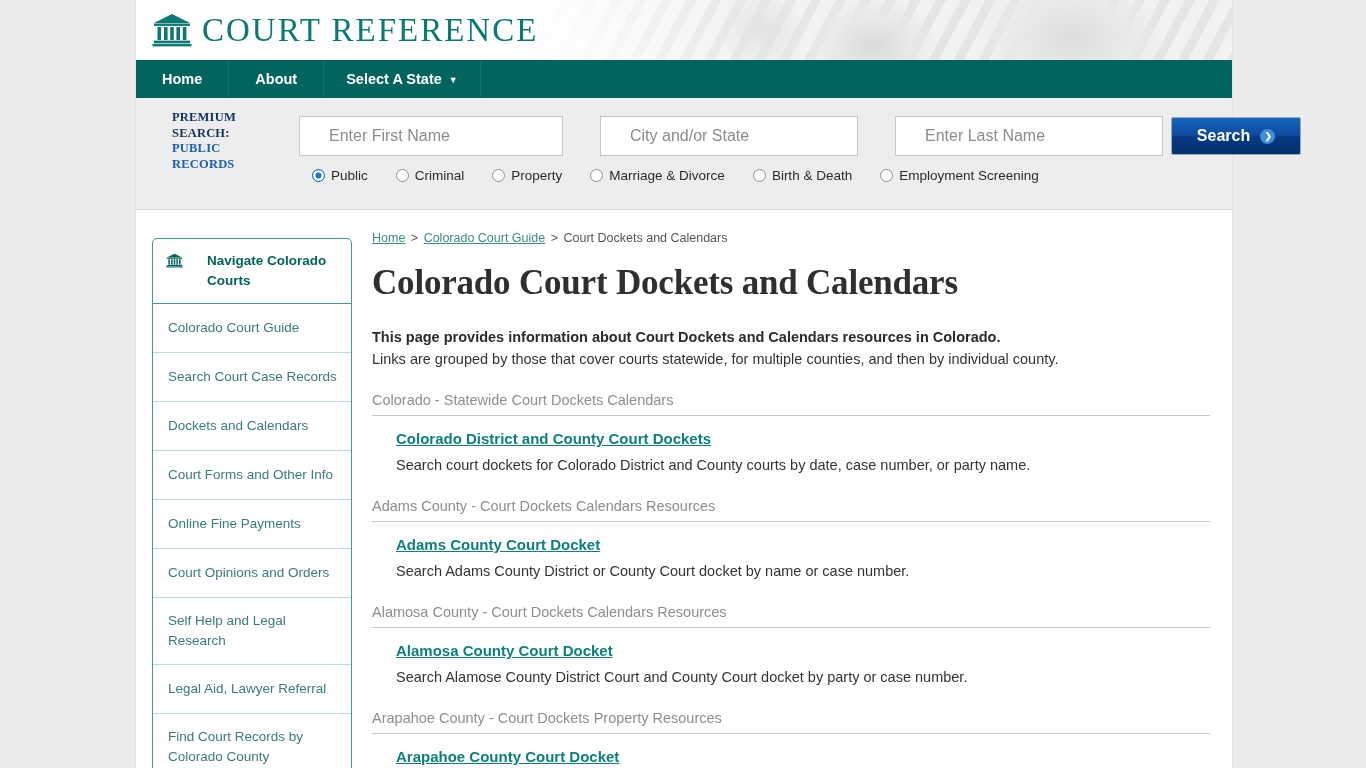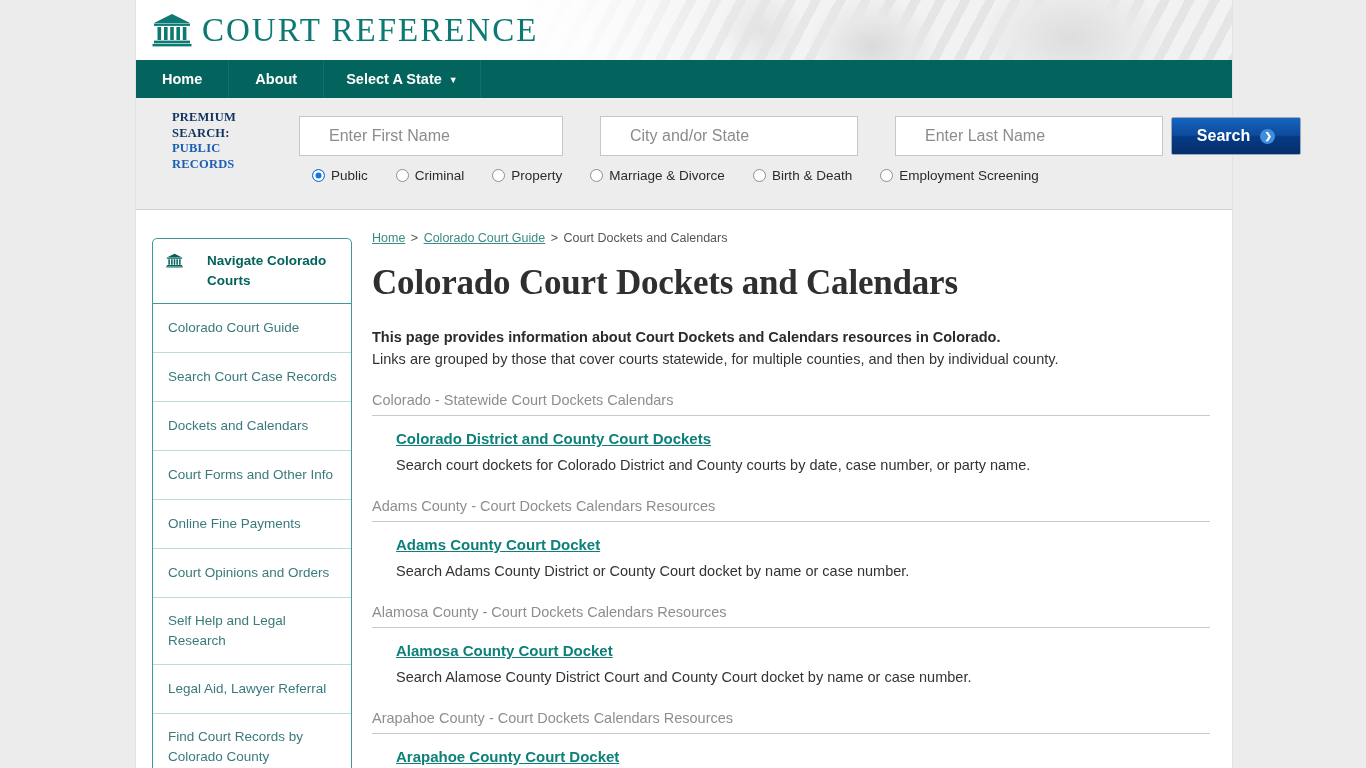--- a/index.html
+++ b/index.html
@@ -427,24 +427,24 @@
 
         <div class="sec-head">Adams County - Court Dockets Calendars Resources</div>
         <div class="res-block">
           <a href="#" class="res-link">Adams County Court Docket</a>
           <div class="res-desc">Search Adams County District or County Court docket by name or case number.</div>
         </div>
 
         <div class="sec-head">Alamosa County - Court Dockets Calendars Resources</div>
         <div class="res-block">
           <a href="#" class="res-link">Alamosa County Court Docket</a>
-          <div class="res-desc">Search Alamose County District Court and County Court docket by name or case number.</div>
-        </div>
-
-        <div class="sec-head">Arapahoe County - Court Dockets Calendars Resources</div>
+          <div class="res-desc">Search Alamose County District Court and County Court docket by party or case number.</div>
+        </div>
+
+        <div class="sec-head">Arapahoe County - Court Dockets Property Resources</div>
         <div class="res-block">
           <a href="#" class="res-link">Arapahoe County Court Docket</a>
         </div>
 
       </div>
     </div>
   </div>
 </div>
 
 </body></html>

